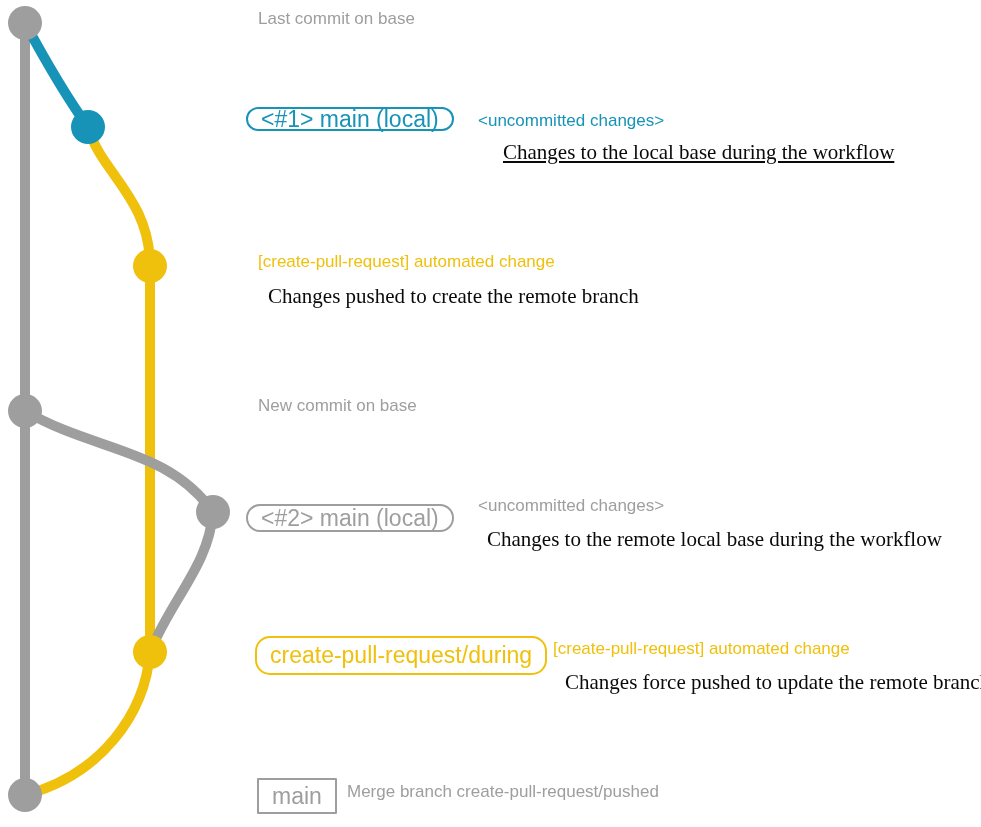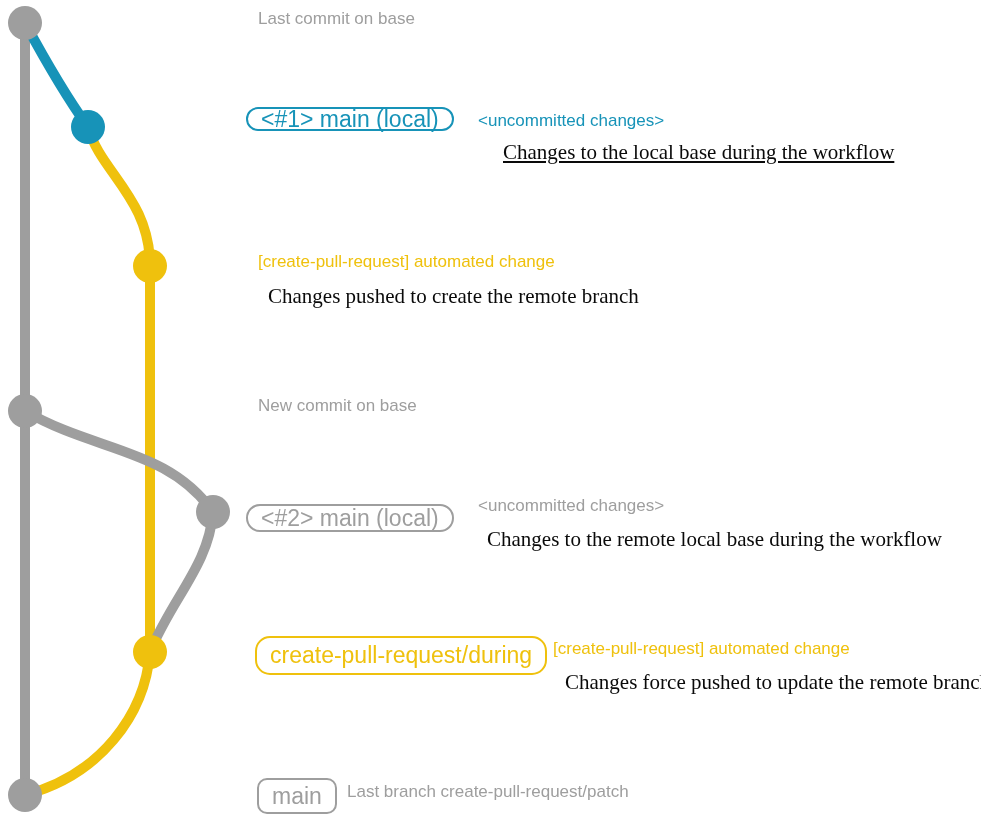--- a/index.html
+++ b/index.html
@@ -35,21 +35,21 @@
   .p-d2{left:503px;top:141px;text-decoration:underline;}
   .p-t3{left:258px;top:253px;}
   .p-d3{left:268px;top:285px;}
   .p-t4{left:258px;top:397px;}
   .p-b2{left:246px;top:504px;height:28px;}
   .p-t5{left:478px;top:497px;}
   .p-d5{left:487px;top:528px;}
   .p-b3{left:255px;top:636px;height:39px;}
   .p-t6{left:553px;top:640px;}
   .p-d6{left:565px;top:671px;}
-  .p-b4{left:257px;top:778px;height:36px;border-radius:10px;}
+  .p-b4{left:257px;top:778px;height:36px;border-radius:1px;}
   .p-t7{left:347px;top:783px;}
 </style>
 </head>
 <body>
 
 <div class="canvas">
 
   <svg class="graph" width="250" height="827" viewBox="0 0 250 827">
 
     <path d="M25 23 L25 795" class="s-gray"></path>
@@ -86,15 +86,15 @@
 
   <div class="badge gray p-b2">&lt;#2&gt; main (local)</div>
   <div class="txt title gray p-t5">&lt;uncommitted changes&gt;</div>
   <div class="txt desc p-d5">Changes to the remote local base during the workflow</div>
 
   <div class="badge yellow p-b3">create-pull-request/during</div>
   <div class="txt title yellow p-t6">[create-pull-request] automated change</div>
   <div class="txt desc p-d6">Changes force pushed to update the remote branch</div>
 
   <div class="badge gray p-b4">main</div>
-  <div class="txt title gray p-t7">Last branch create-pull-request/patch</div>
+  <div class="txt title gray p-t7">Merge branch create-pull-request/pushed</div>
 
 </div>
 
 </body></html>

